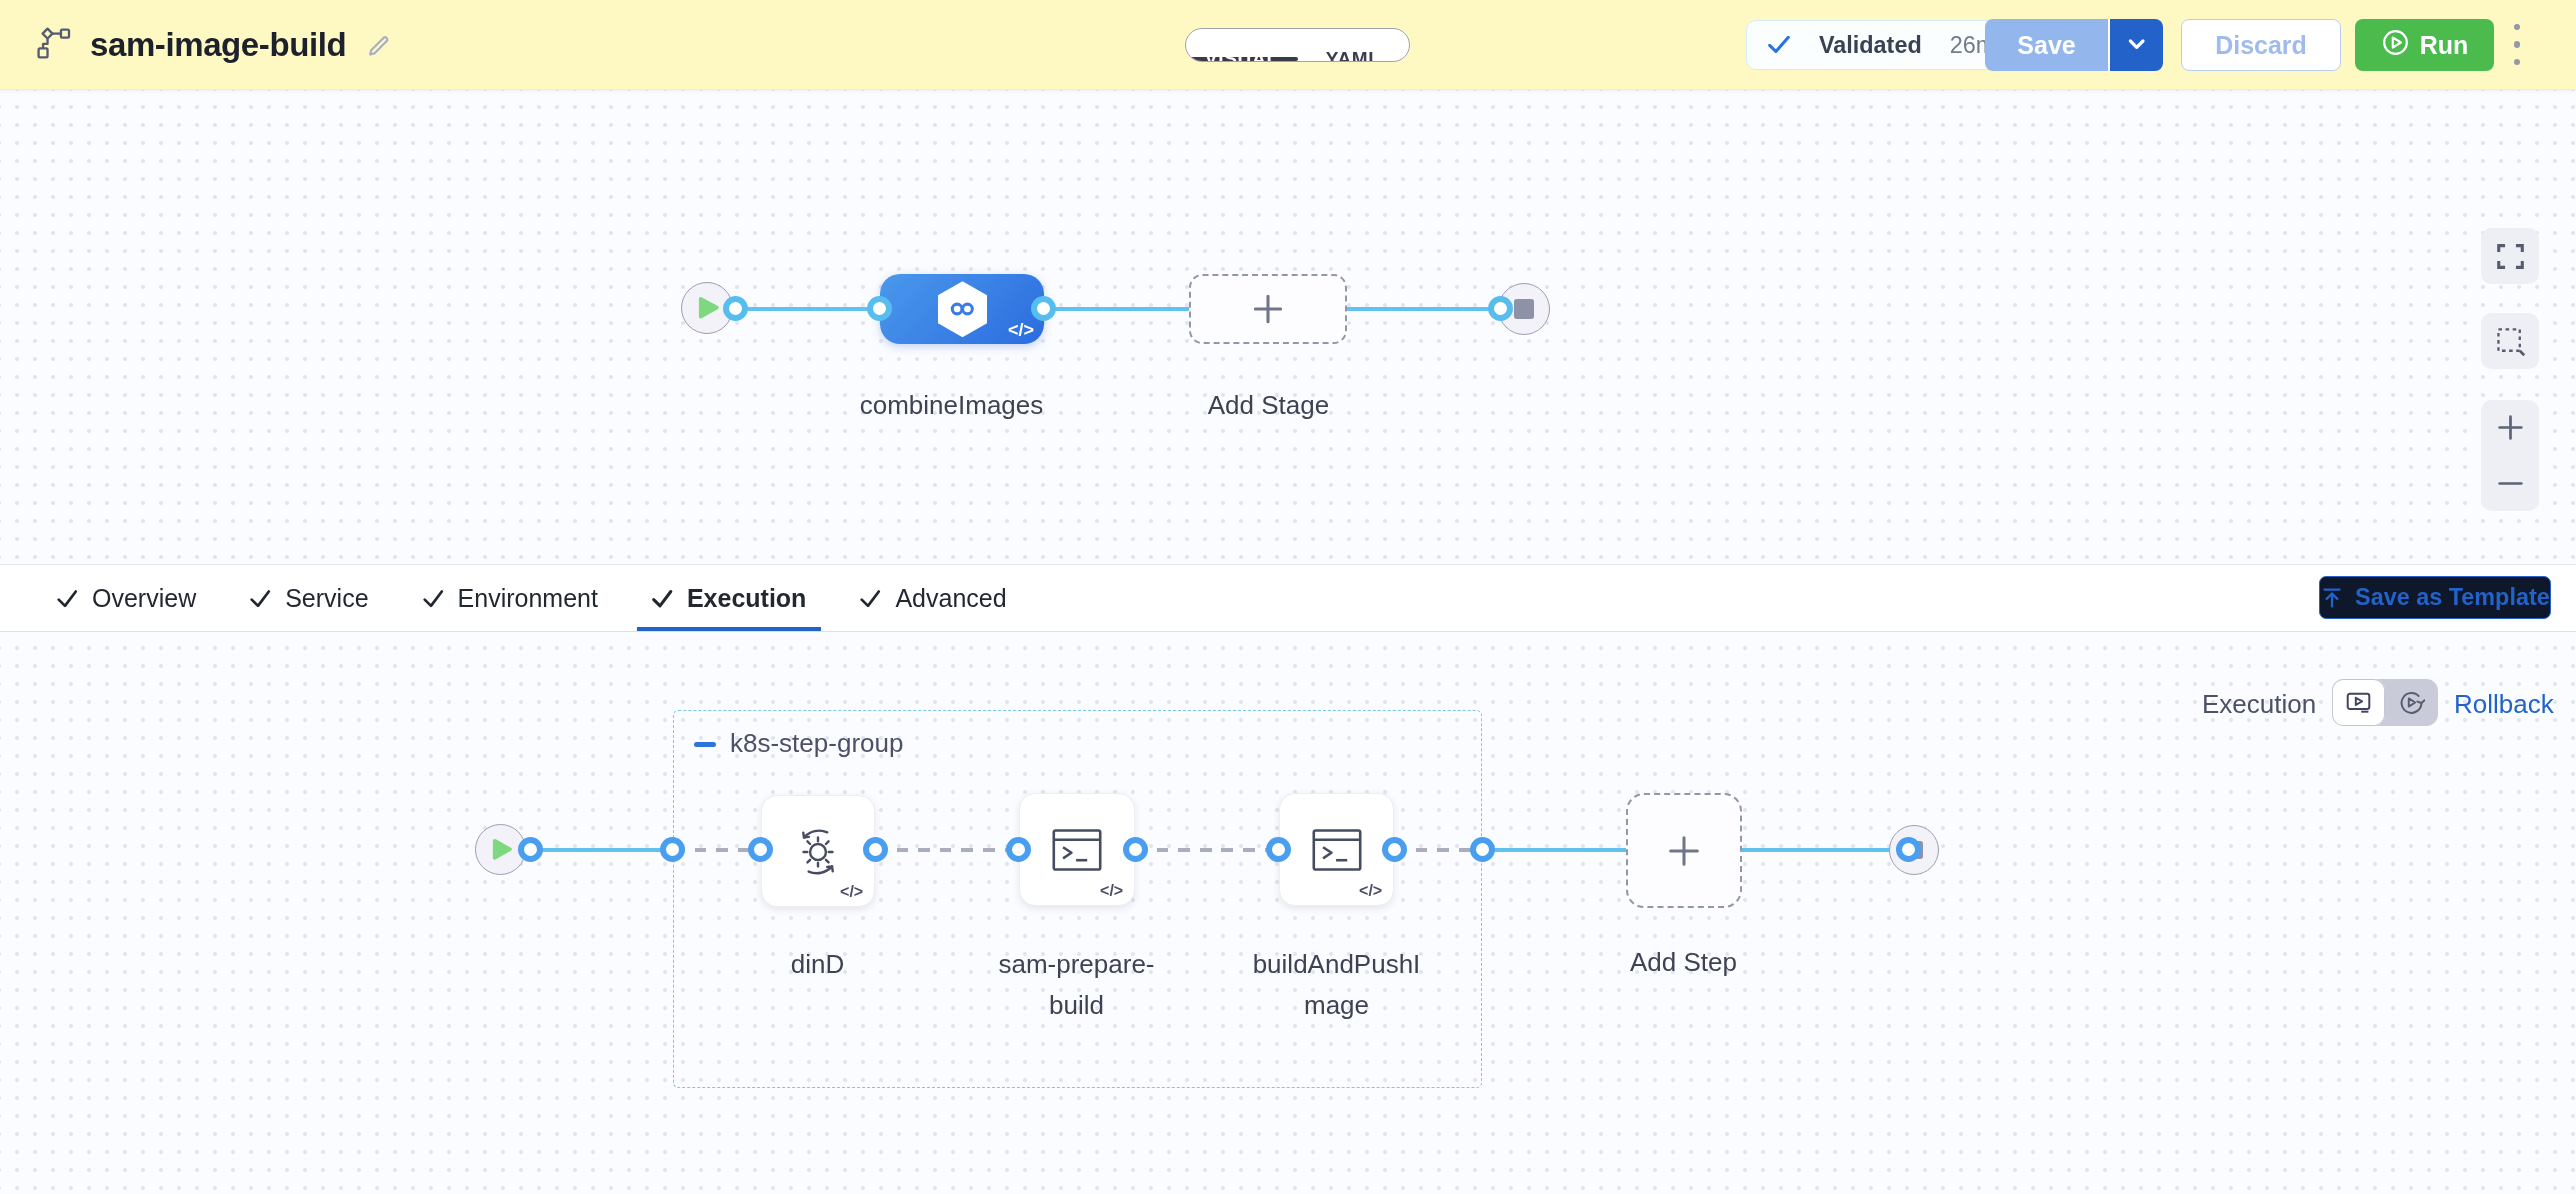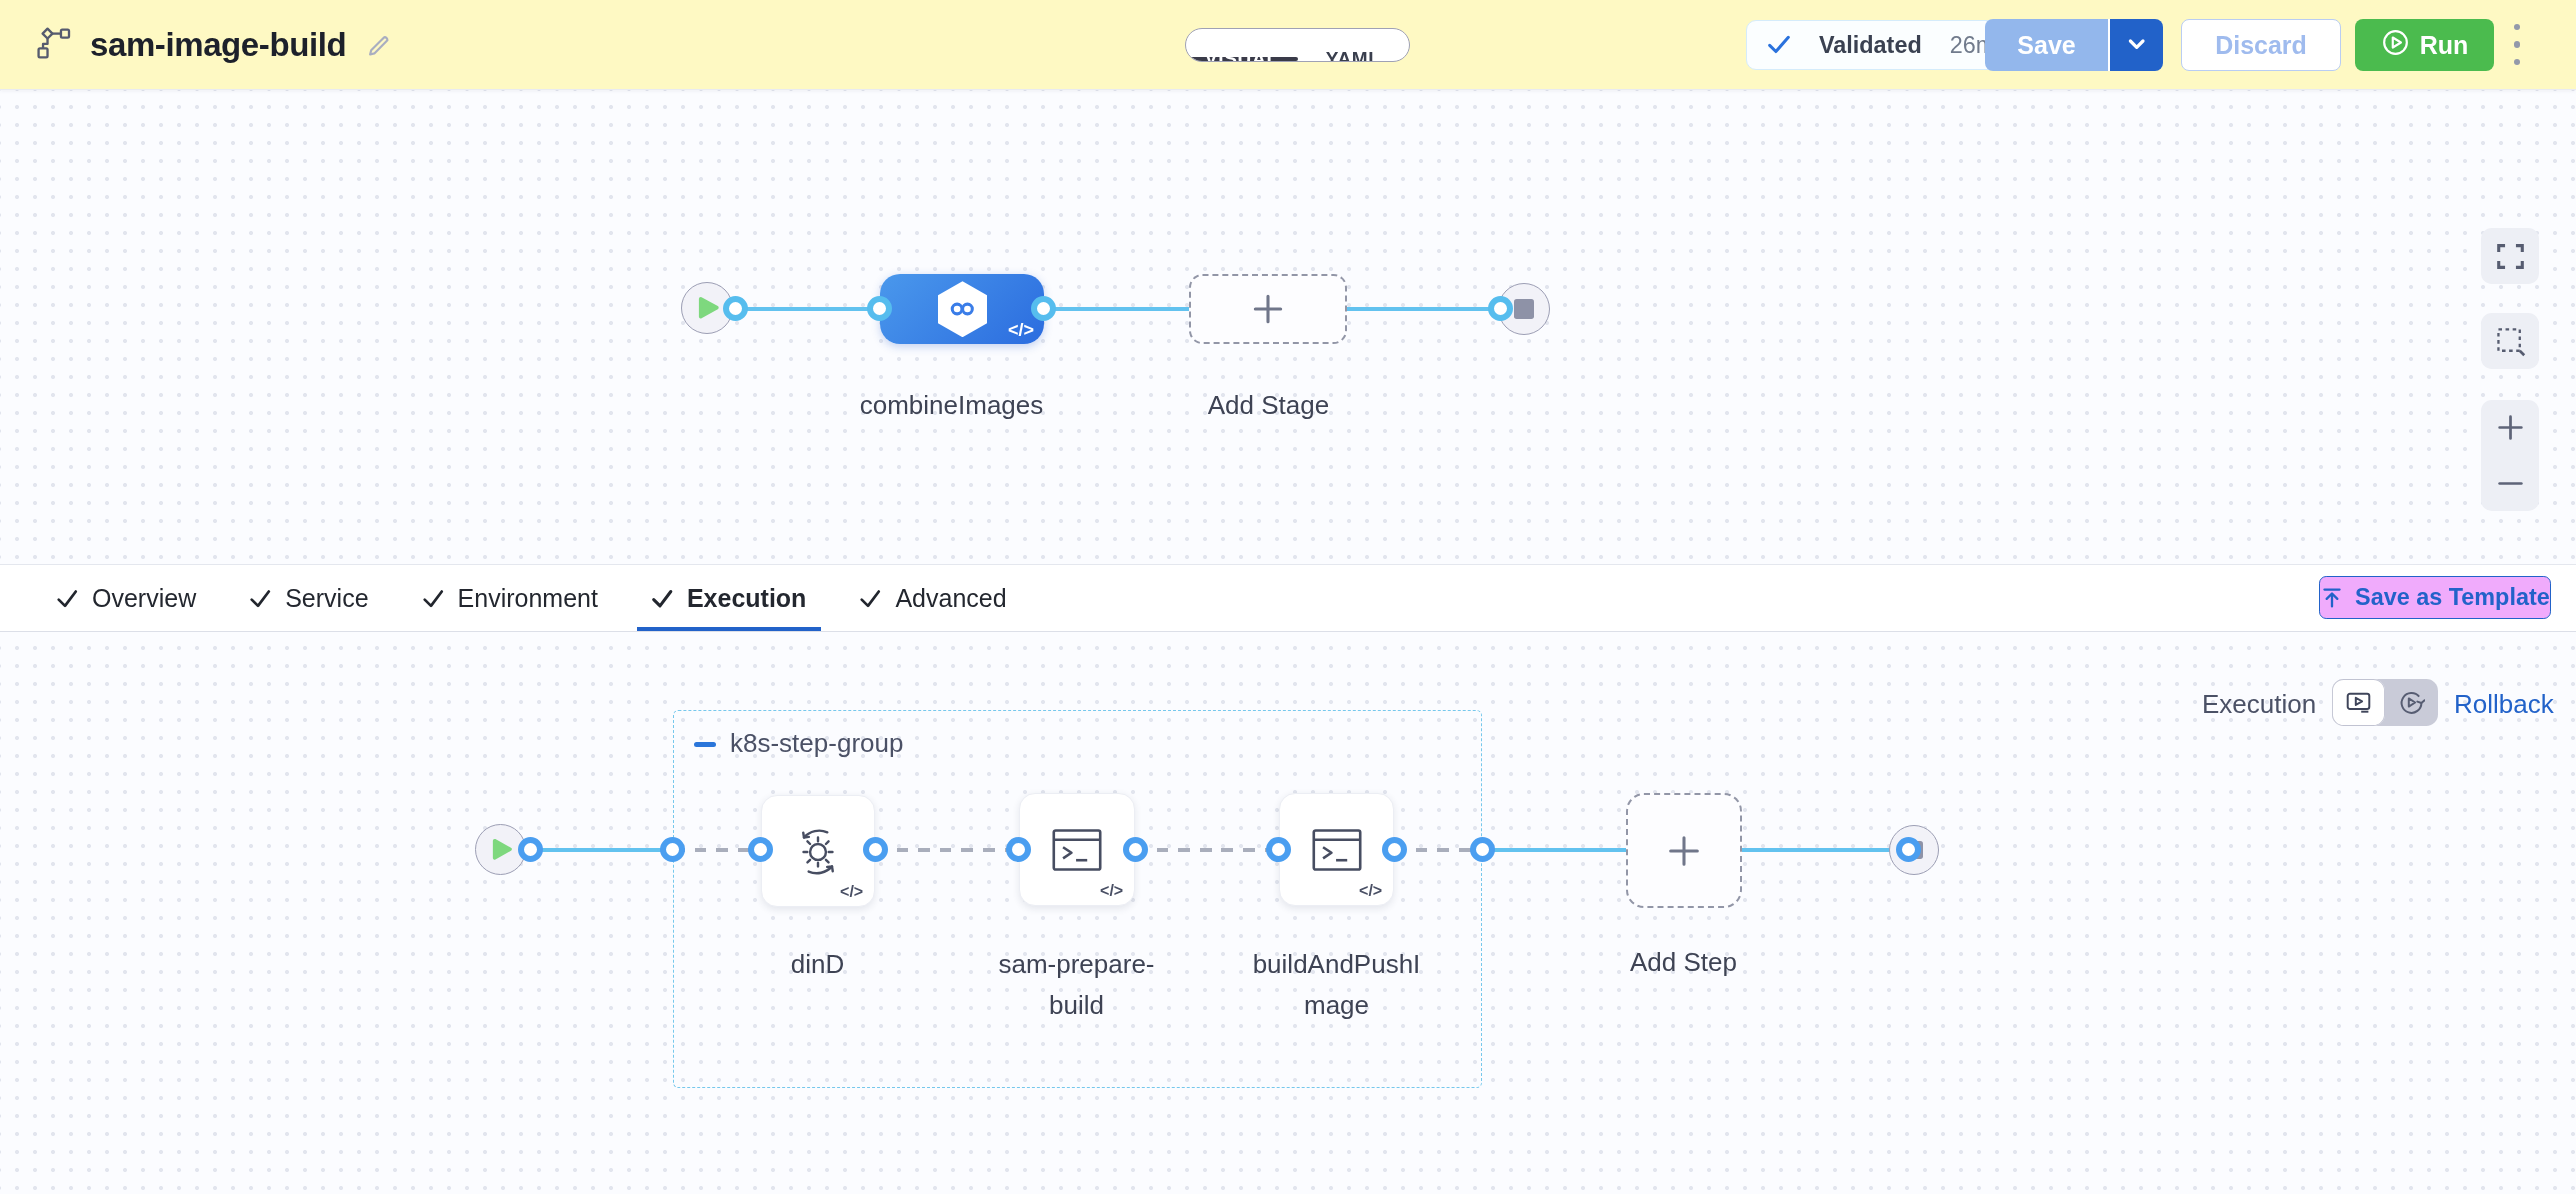--- a/index.html
+++ b/index.html
@@ -69,21 +69,21 @@
   .ctrl { position:absolute; left:2481px; width:58px; border-radius:10.8px; background:#edeff5;
           display:flex; align-items:center; justify-content:center; cursor:pointer; }
 
   
   .tabbar { position:absolute; left:0; top:565px; width:2576px; height:67px; background:#fff;
             border-bottom:0.9px solid #dcdfe8; z-index:10; display:flex; align-items:stretch; padding-left:56px; gap:53px; }
   .tab { display:flex; align-items:center; gap:13.5px; font-size:25px; color:#23272f; position:relative; cursor:pointer; }
   .tab.active { font-weight:bold; }
   .tab.active::after { content:""; position:absolute; left:-14.4px; right:-14.4px; bottom:0; height:4.5px; background:#2262c9; }
   .save-tpl { position:absolute; left:2319px; top:576px; width:232px; height:43px; border:1.8px solid #2262c9;
-              border-radius:7.2px; background:#f0abfc; color:#2262c9; font-size:23.4px; font-weight:bold;
+              border-radius:7.2px; background:#0f172a; color:#2262c9; font-size:23.4px; font-weight:bold;
               display:flex; align-items:center; justify-content:center; gap:10.8px; cursor:pointer; z-index:11; }
 
   
   .exec-label { position:absolute; left:2202px; top:58px; font-size:26px; color:#4b5166; }
   .view-toggle { position:absolute; left:2332px; top:48px; width:106px; height:47px; border-radius:11.7px;
                  background:#c9cbd8; display:flex; z-index:2; cursor:pointer; }
   .view-seg { flex:1; display:flex; align-items:center; justify-content:center; }
   .view-seg.active { background:#fff; border-radius:11.7px; box-shadow:0 0 0 0.9px #c1c3d2 inset; }
   .rollback { position:absolute; left:2454px; top:58px; font-size:26px; color:#2262c9; cursor:pointer; }
 

